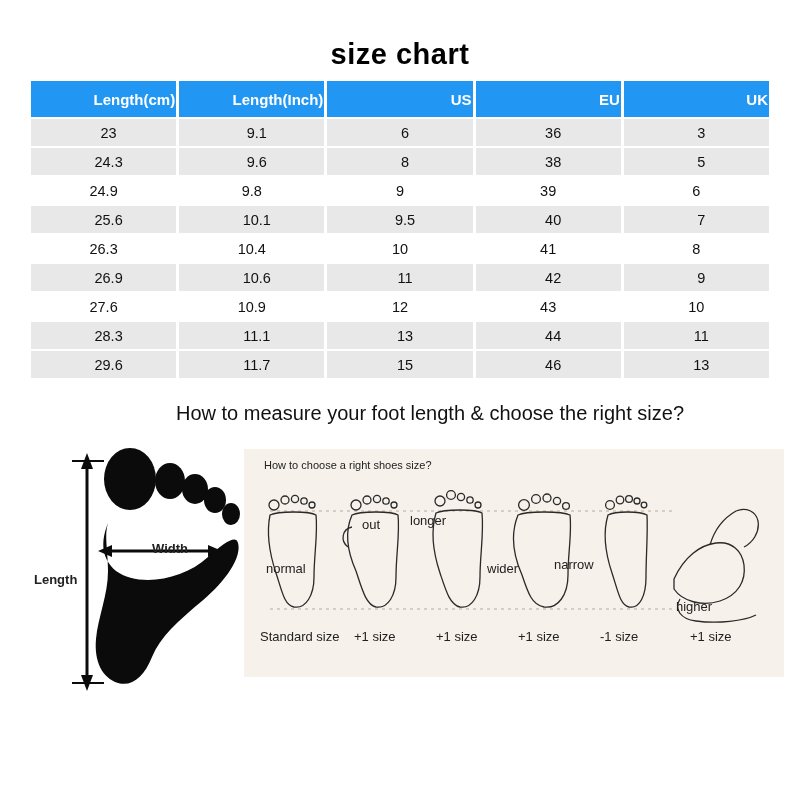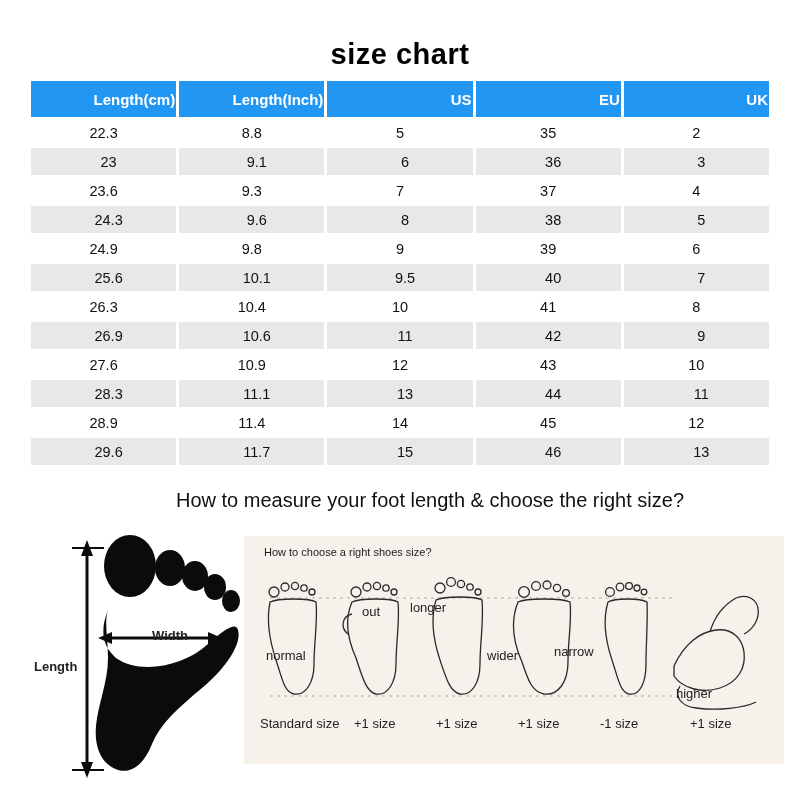--- a/index.html
+++ b/index.html
@@ -137,40 +137,26 @@
       <thead>
         <tr>
           <th>Length(cm)</th>
           <th>Length(Inch)</th>
           <th>US</th>
           <th>EU</th>
           <th>UK</th>
         </tr>
       </thead>
       <tbody>
-        <tr>
-          <td>22.3</td>
-          <td>8.8</td>
-          <td>5</td>
-          <td>35</td>
-          <td>2</td>
-        </tr>
         <tr class="alt">
           <td>23</td>
           <td>9.1</td>
           <td>6</td>
           <td>36</td>
           <td>3</td>
-        </tr>
-        <tr>
-          <td>23.6</td>
-          <td>9.3</td>
-          <td>7</td>
-          <td>37</td>
-          <td>4</td>
         </tr>
         <tr class="alt">
           <td>24.3</td>
           <td>9.6</td>
           <td>8</td>
           <td>38</td>
           <td>5</td>
         </tr>
         <tr>
           <td>24.9</td>
@@ -206,27 +192,20 @@
           <td>12</td>
           <td>43</td>
           <td>10</td>
         </tr>
         <tr class="alt">
           <td>28.3</td>
           <td>11.1</td>
           <td>13</td>
           <td>44</td>
           <td>11</td>
-        </tr>
-        <tr>
-          <td>28.9</td>
-          <td>11.4</td>
-          <td>14</td>
-          <td>45</td>
-          <td>12</td>
         </tr>
         <tr class="alt">
           <td>29.6</td>
           <td>11.7</td>
           <td>15</td>
           <td>46</td>
           <td>13</td>
         </tr>
       </tbody>
     </table>

